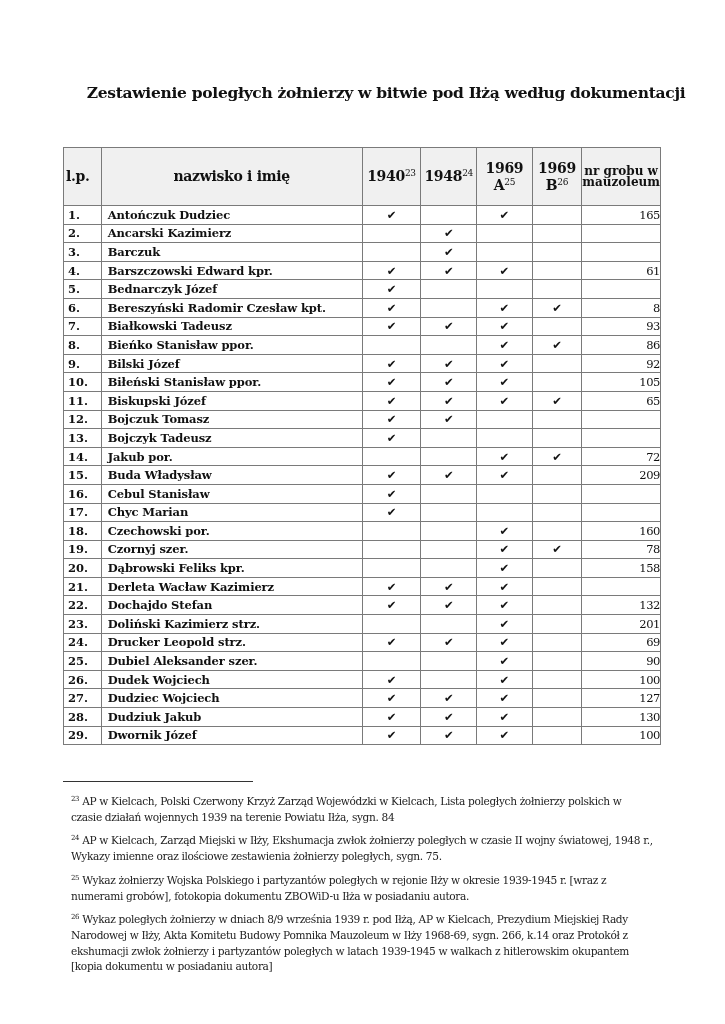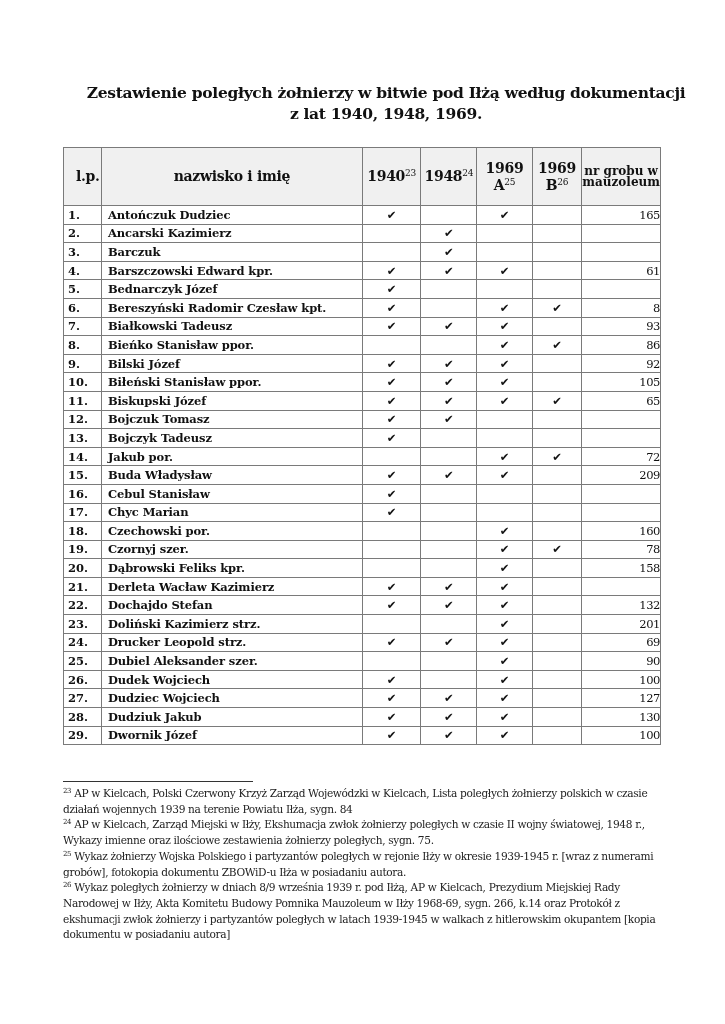--- a/index.html
+++ b/index.html
@@ -15,44 +15,43 @@
     border-collapse: collapse; width: 598px;
     font-family: "DejaVu Serif", serif;
   }
   table.main th, table.main td {
     border: 1px solid #7a7a7a; padding: 0; margin: 0;
   }
   table.main th {
     background: #f0f0f0; height: 57px; font-weight: bold; font-size: 14px; line-height: 17px;
     text-align: center; vertical-align: middle; letter-spacing: -0.3px;
   }
-  table.main th.lp { text-align: left; padding-left: 12px; }
+  table.main th.lp { text-align: left; padding-left: 2px; }
   table.main th.small { font-size: 12px; line-height: 11px; letter-spacing: 0; }
   table.main th sup { font-size: 9px; font-weight: normal; vertical-align: 5px; line-height: 0; }
   table.main td { height: 17.6px; font-size: 11.5px; vertical-align: middle; }
   td.lp { font-weight: bold; padding-left: 4px !important; font-size: 11.5px; }
   td.name { font-weight: bold; padding-left: 6px !important; white-space: nowrap; letter-spacing: -0.1px; }
   td.chk { text-align: center; font-size: 9px; font-family: "DejaVu Sans", sans-serif; }
   td.grave { text-align: right; font-size: 11.5px; font-family: "DejaVu Serif", serif; letter-spacing: -0.4px; }
   col.c-lp { width: 38px; } col.c-name { width: 262px; } col.c-y { width: 59px; } col.c-y2 { width: 56px; }
   col.c-y3 { width: 56px; } col.c-y4 { width: 50px; } col.c-g { width: 77px; }
   .fn-rule { position: absolute; left: 63px; top: 781px; width: 190px; border-top: 1px solid #333; }
   .footnotes {
     position: absolute; left: 63px; top: 786px; width: 600px;
     font-family: "DejaVu Serif", serif; font-size: 10.6px; line-height: 15.7px; letter-spacing: -0.35px; color: #222;
   }
-  .footnotes p { margin: 0; }
+  .footnotes p { margin: 8px; }
   .footnotes sup { font-size: 7px; vertical-align: 4px; line-height: 0; }
 </style>
 </head>
 <body>
 
 <div class="title">
   <div>Zestawienie poległych żołnierzy w bitwie pod Iłżą według dokumentacji</div>
-  <div>z lat 1940, 1948, 1969.</div>
 </div>
 
 <table class="main">
   <colgroup>
     <col class="c-lp">
       <col class="c-name">
       <col class="c-y">
       <col class="c-y2">
       <col class="c-y3">
       <col class="c-y4">

